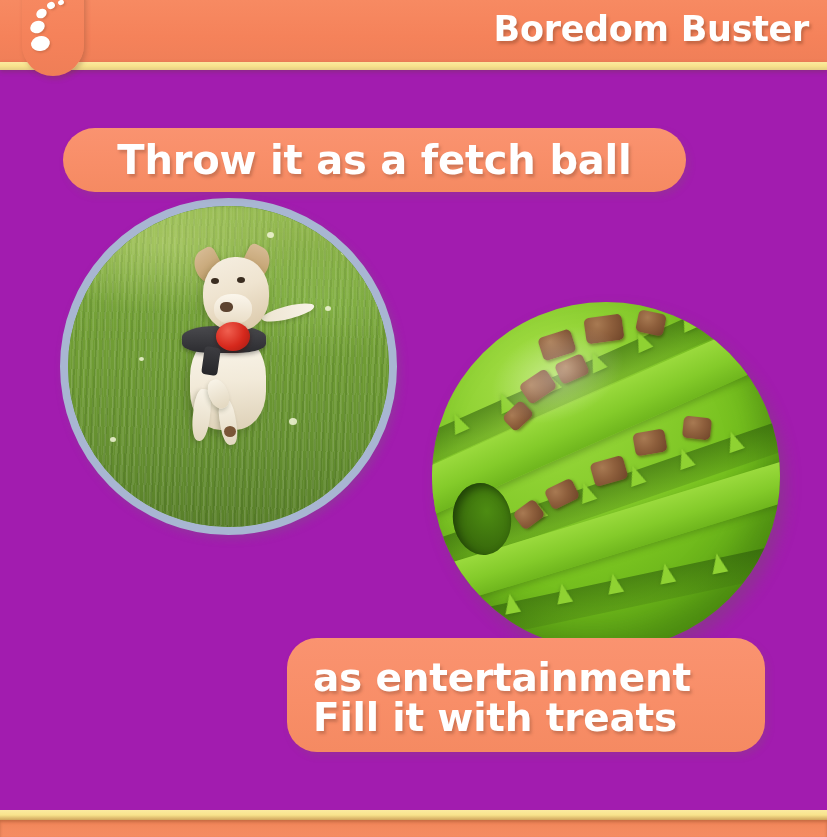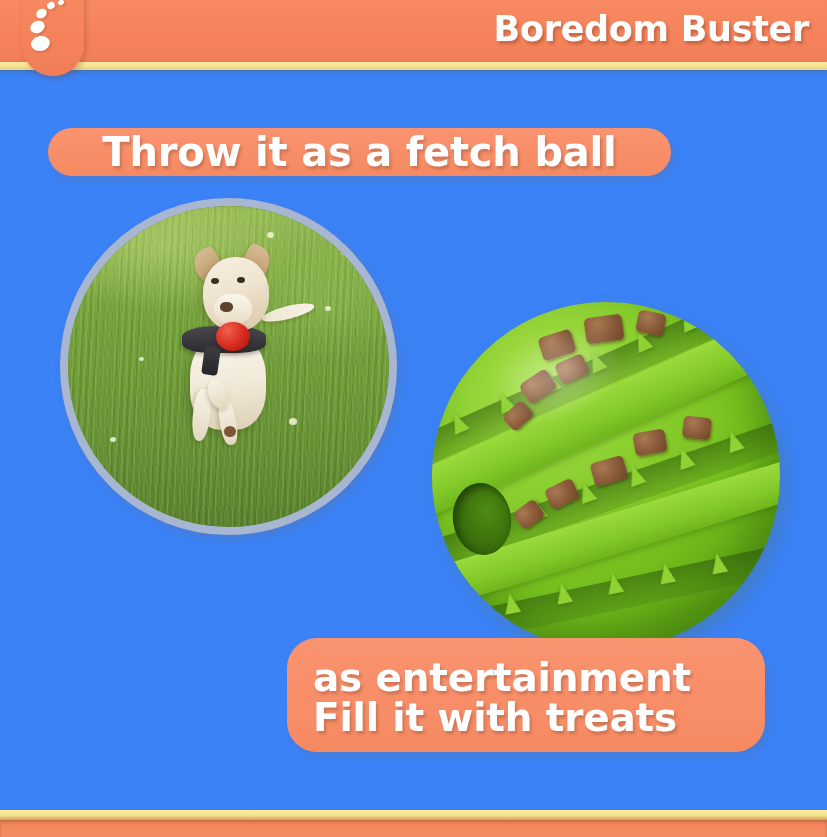--- a/index.html
+++ b/index.html
@@ -11,21 +11,21 @@
     width: 827px;
     height: 837px;
     background: #ededee;
     font-family: "DejaVu Sans", sans-serif;
     overflow: hidden;
   }
   #page {
     position: relative;
     width: 827px;
     height: 837px;
-    background: #3b82f6;
+    background: #a21caf;
     overflow: hidden;
   }
 
   
   .header-bar {
     position: absolute;
     left: 0; top: 0;
     width: 827px; height: 62px;
     background: linear-gradient(180deg, #f78a62 0%, #f5825a 60%, #f07f58 100%);
     z-index: 4;
@@ -93,22 +93,22 @@
   }
   .pill-text {
     font-family: "DejaVu Sans", sans-serif;
     font-weight: 700;
     color: #ffffff;
     text-shadow: 2px 3px 3px rgba(125,70,50,.34);
     white-space: nowrap;
     line-height: 1.02;
   }
   #pill-fetch {
-    left: 48px; top: 128px;
-    width: 623px; height: 48px;
+    left: 63px; top: 128px;
+    width: 623px; height: 64px;
     border-radius: 32px;
   }
   #pill-fetch .pill-text { font-size: 40px; letter-spacing: -0.2px; }
 
   #pill-treats {
     left: 287px; top: 638px;
     width: 478px; height: 114px;
     border-radius: 30px;
     padding: 0 26px;
     align-items: flex-start;

